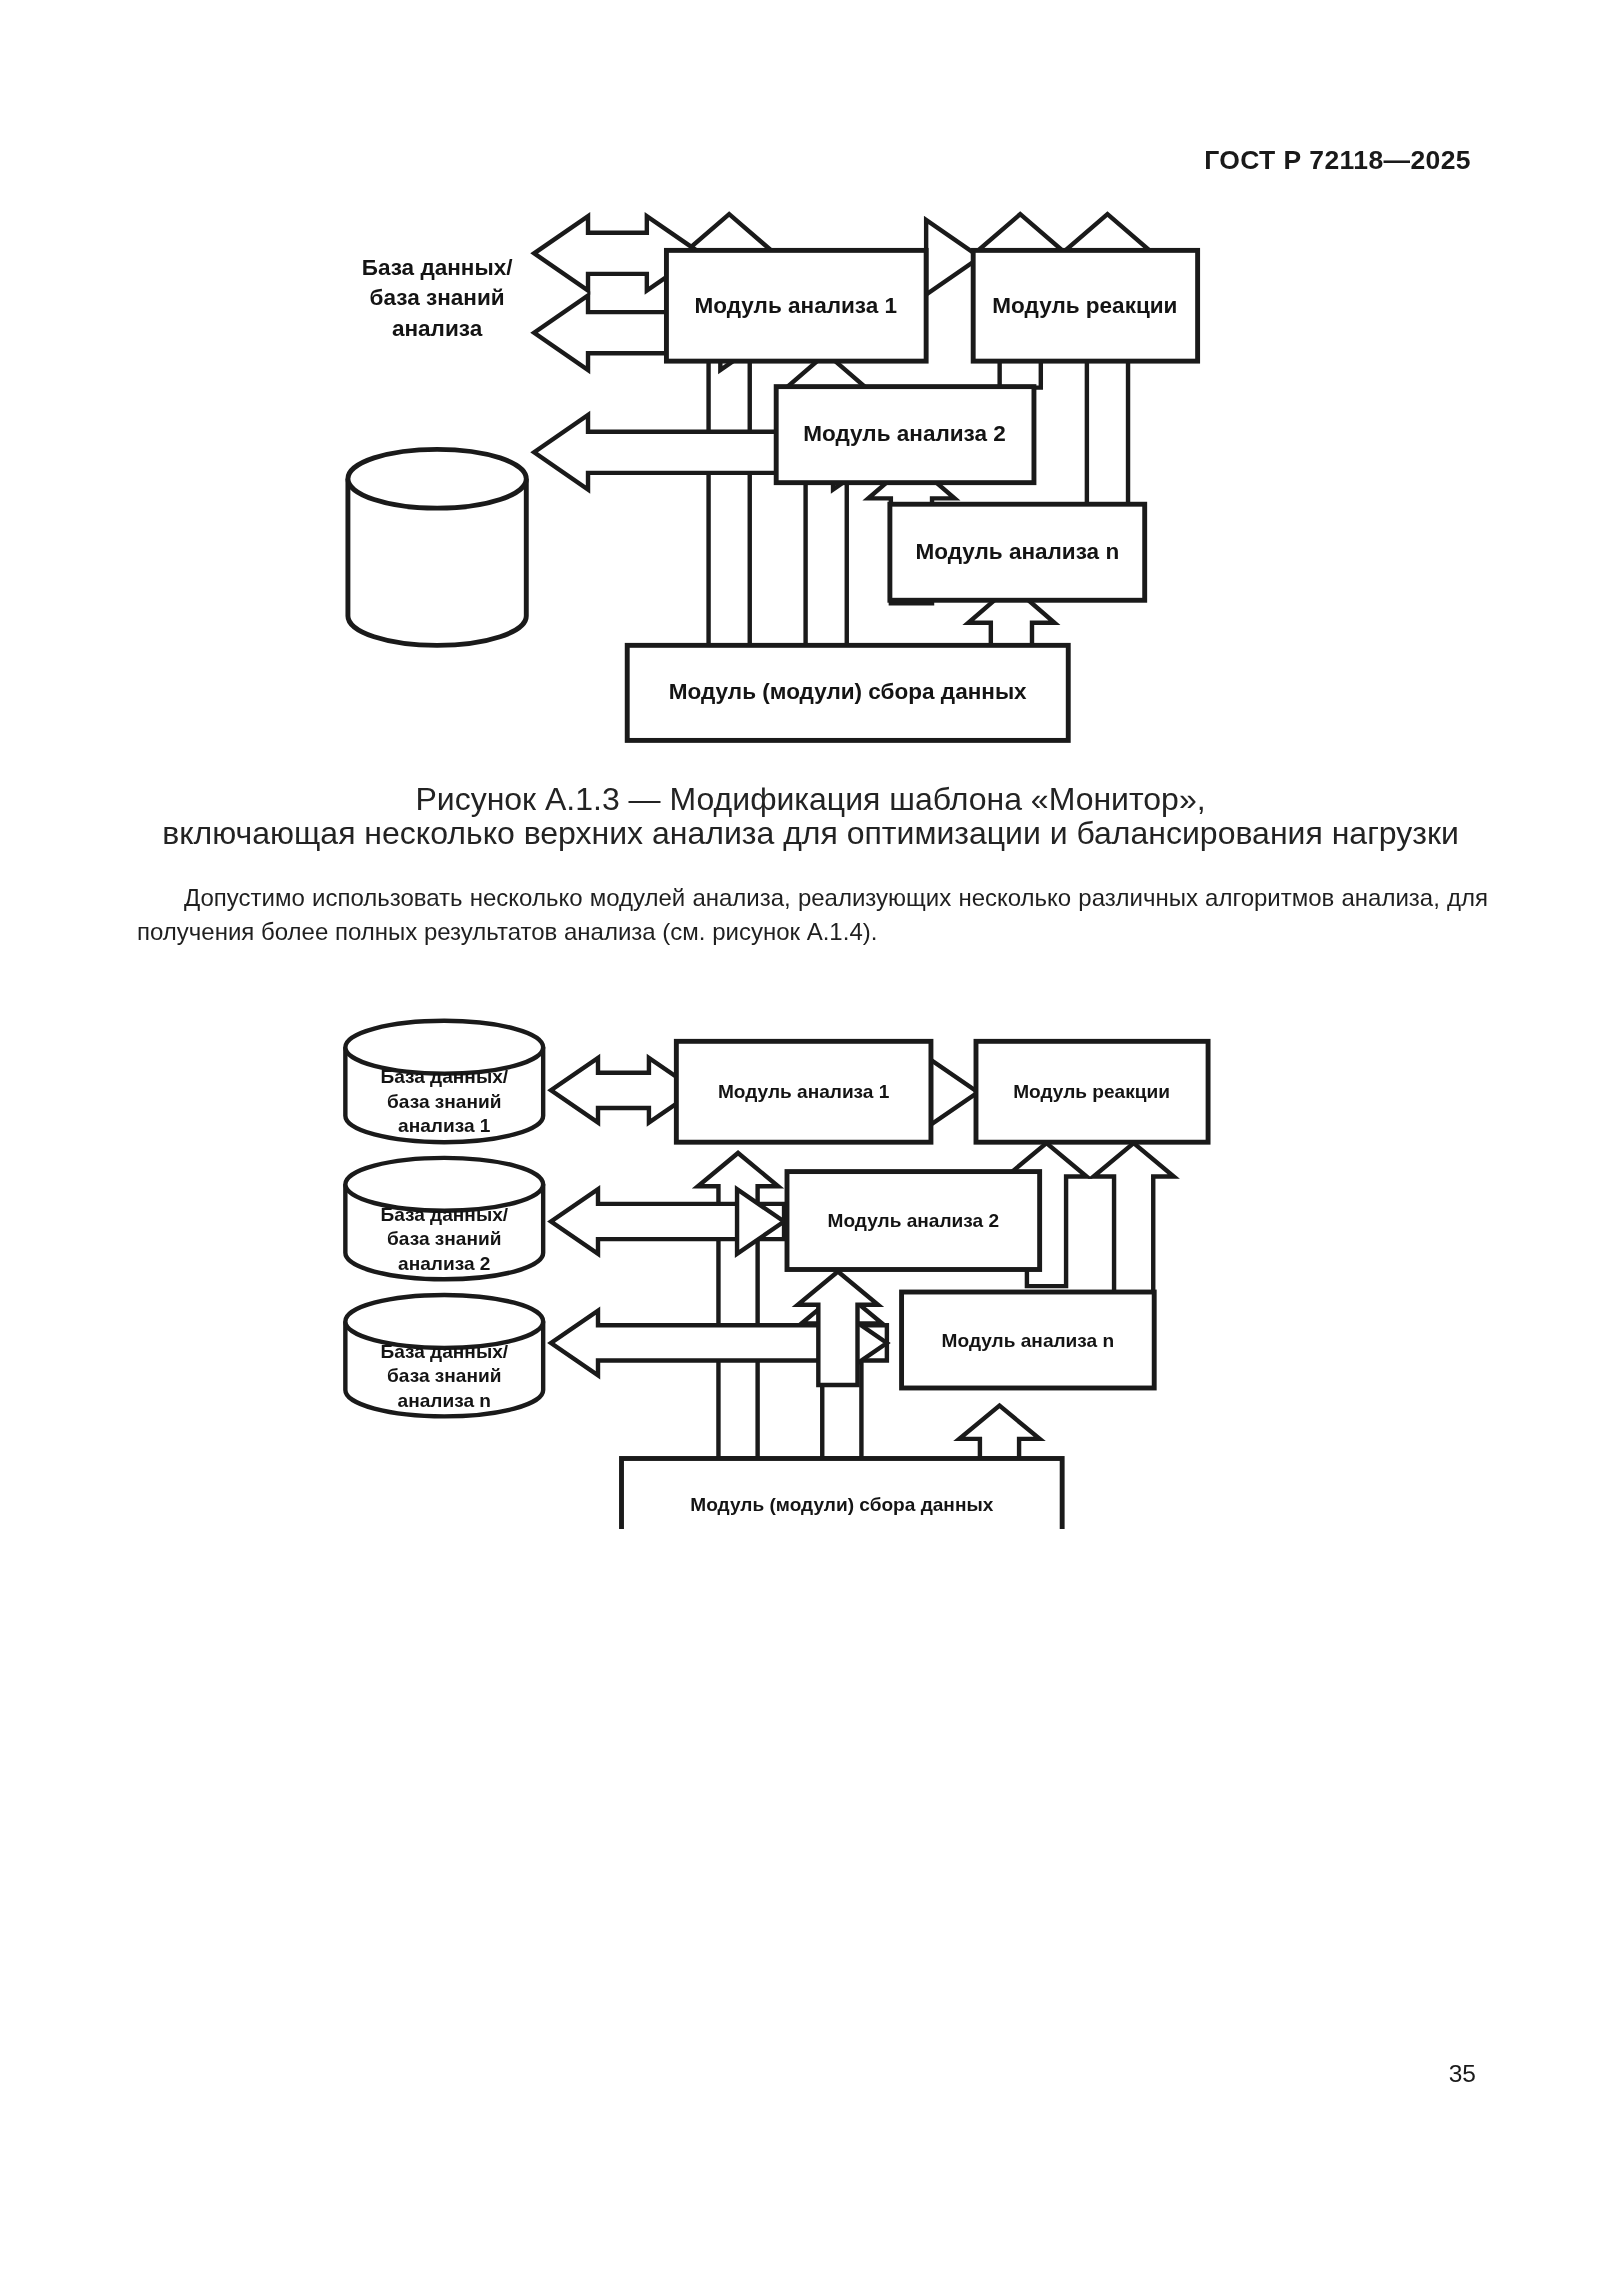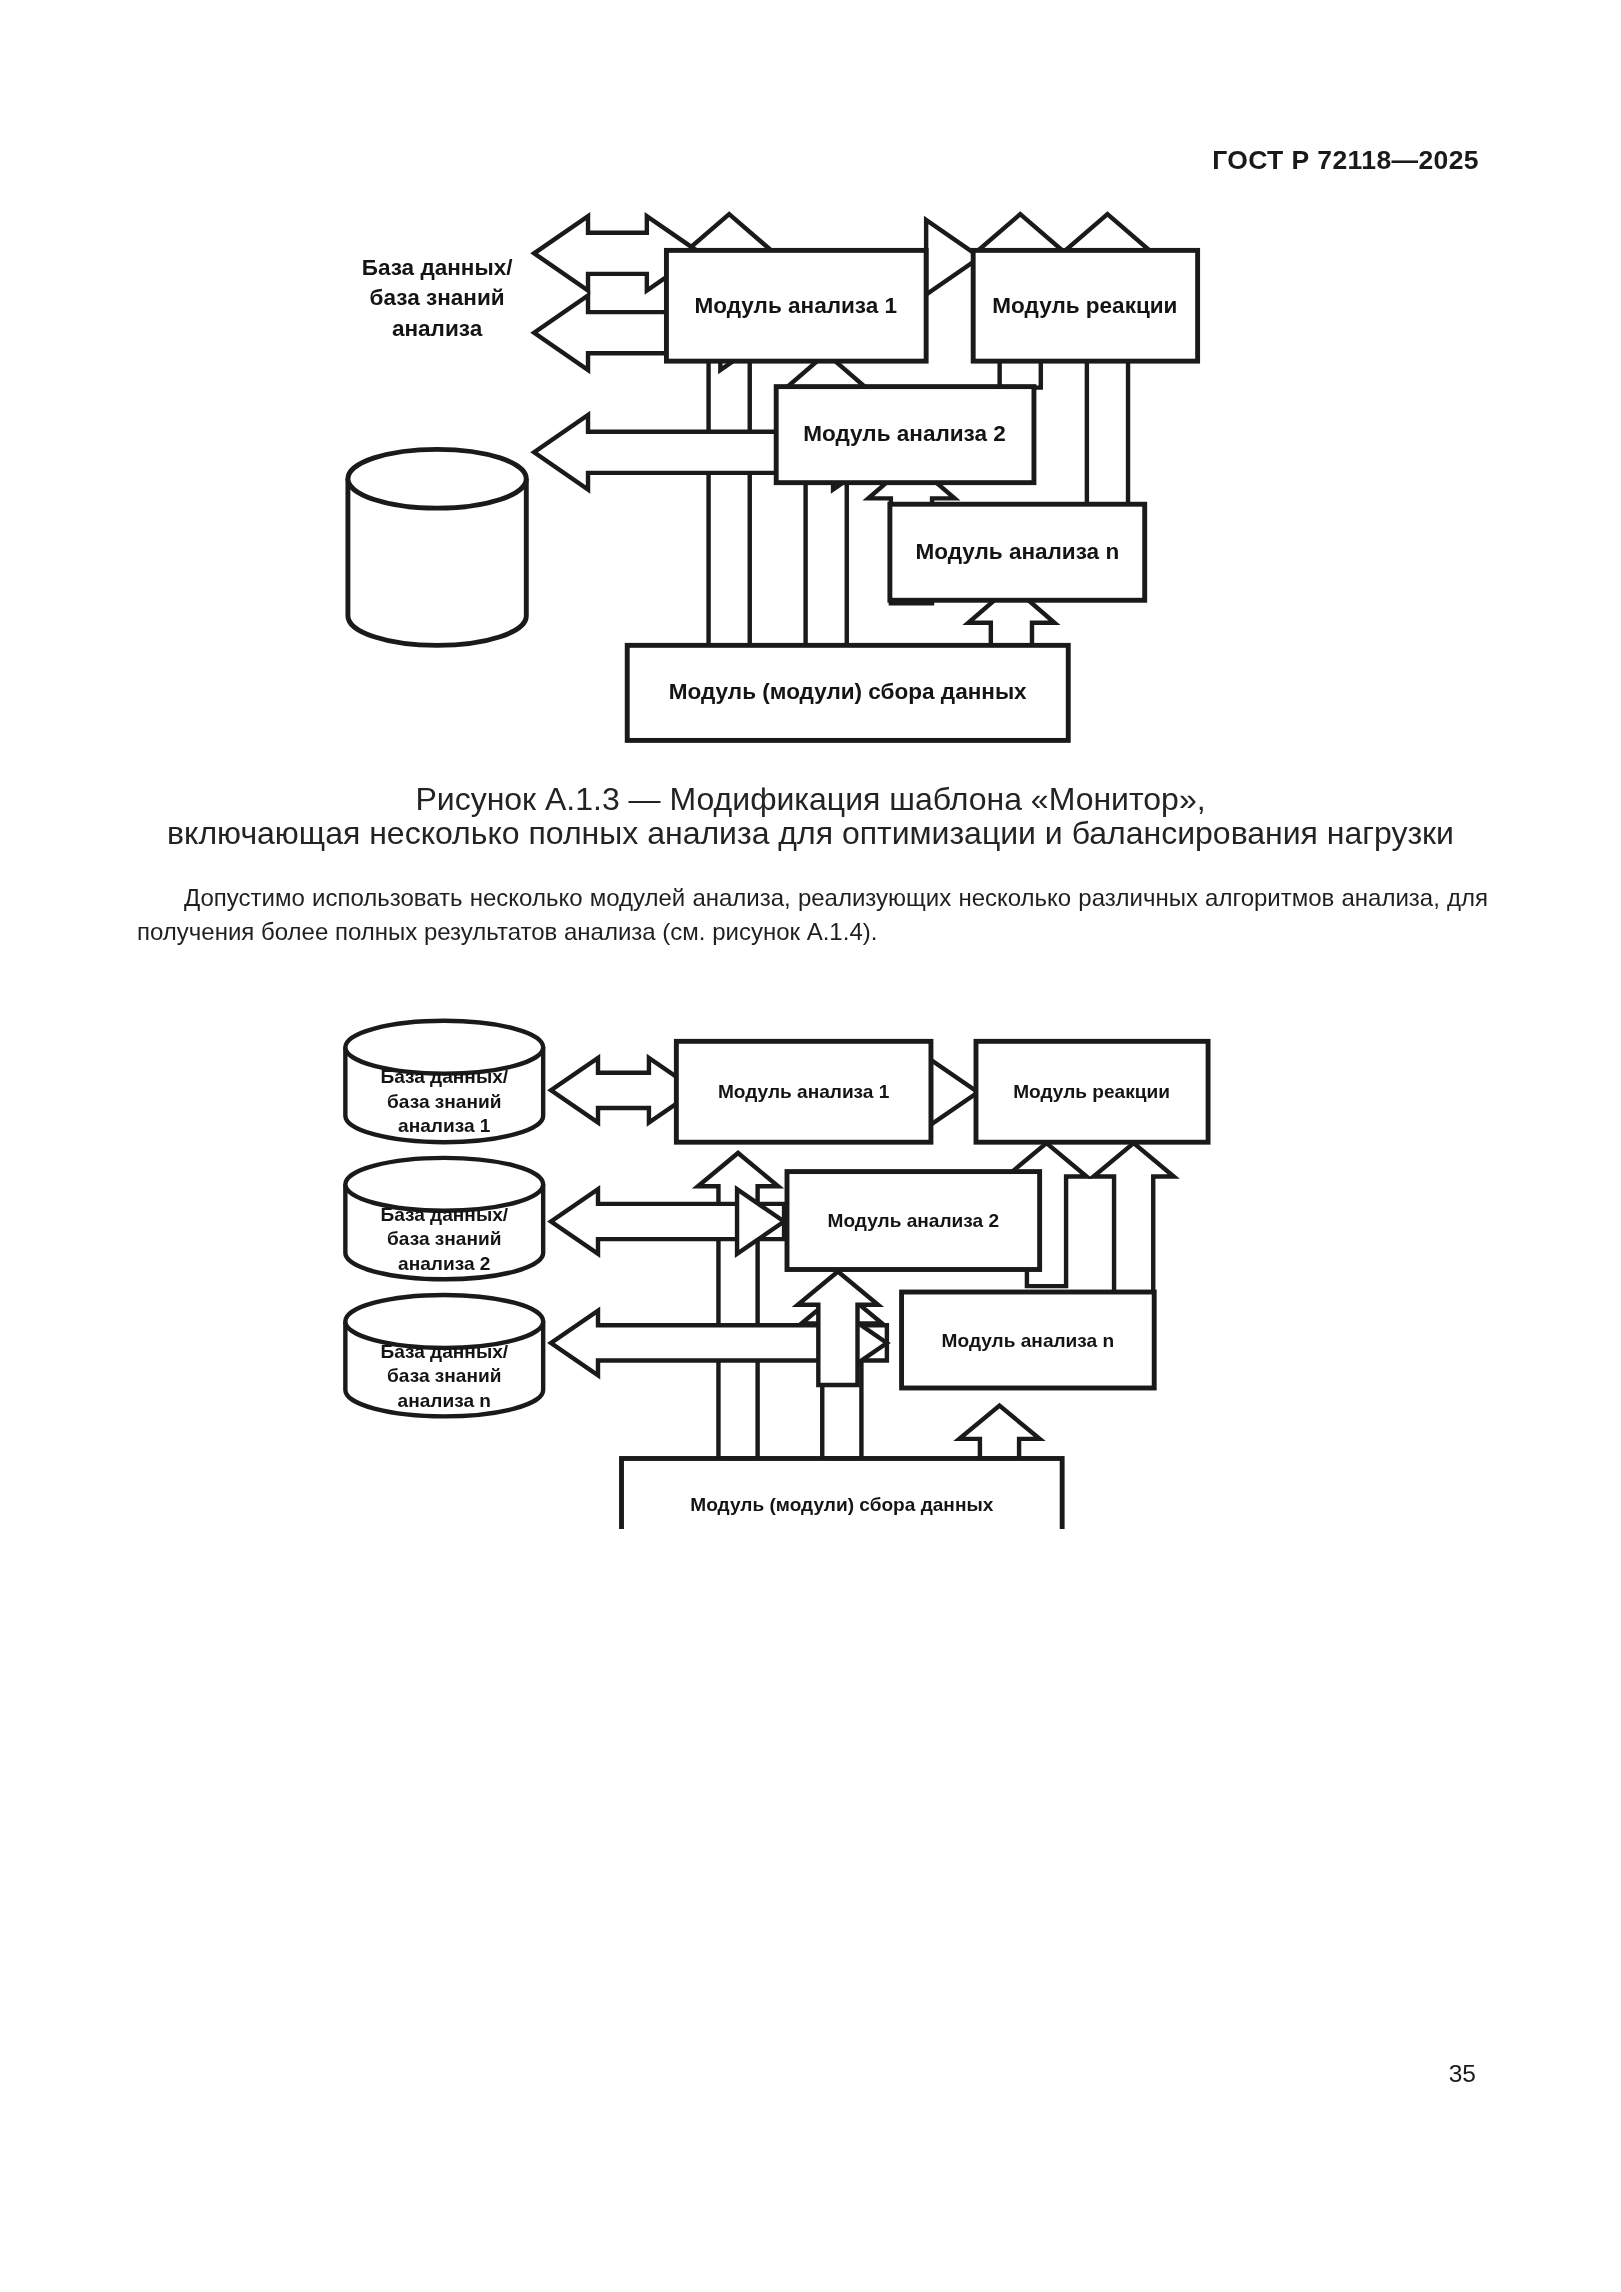--- a/index.html
+++ b/index.html
@@ -8,21 +8,21 @@
     background:#ffffff;
     font-family:"Liberation Sans", sans-serif;
     color:#1a1a1a;
     position:relative;
     overflow:hidden;
   }
   .page { position:absolute; inset:0; }
 
   .header {
     position:absolute;
-    top:145px; right:142px;
+    top:145px; right:150px;
     font-size:26.5px; font-weight:bold;
     letter-spacing:0.4px;
     white-space:nowrap;
   }
 
   .figure { position:absolute; left:0; right:3px; }
   .figure svg { display:block; }
 
   .caption {
     position:absolute;
@@ -150,21 +150,21 @@
 
       <g>
         <rect class="shp" x="640" y="443" width="450" height="97"></rect>
         <text class="lbl lbl-22" x="865" y="498">Модуль (модули) сбора данных</text>
       </g>
     </svg>
   </div>
 
   <div class="caption" style="top:782px;">
     <div>Рисунок А.1.3 — Модификация шаблона «Монитор»,</div>
-    <div>включающая несколько полных анализа для оптимизации и балансирования нагрузки</div>
+    <div>включающая несколько верхних анализа для оптимизации и балансирования нагрузки</div>
   </div>
 
   <div class="para" style="top:881px;">
     <span class="indent"></span><span>Допустимо использовать несколько модулей анализа, реализующих несколько различных алгоритмов анализа, для получения более полных результатов анализа (см. рисунок А.1.4).</span>
   </div>
 
   <div class="figure" style="top:1010px;">
     <svg width="1621" height="519" viewBox="0 0 1654 530">
 
       <g>

